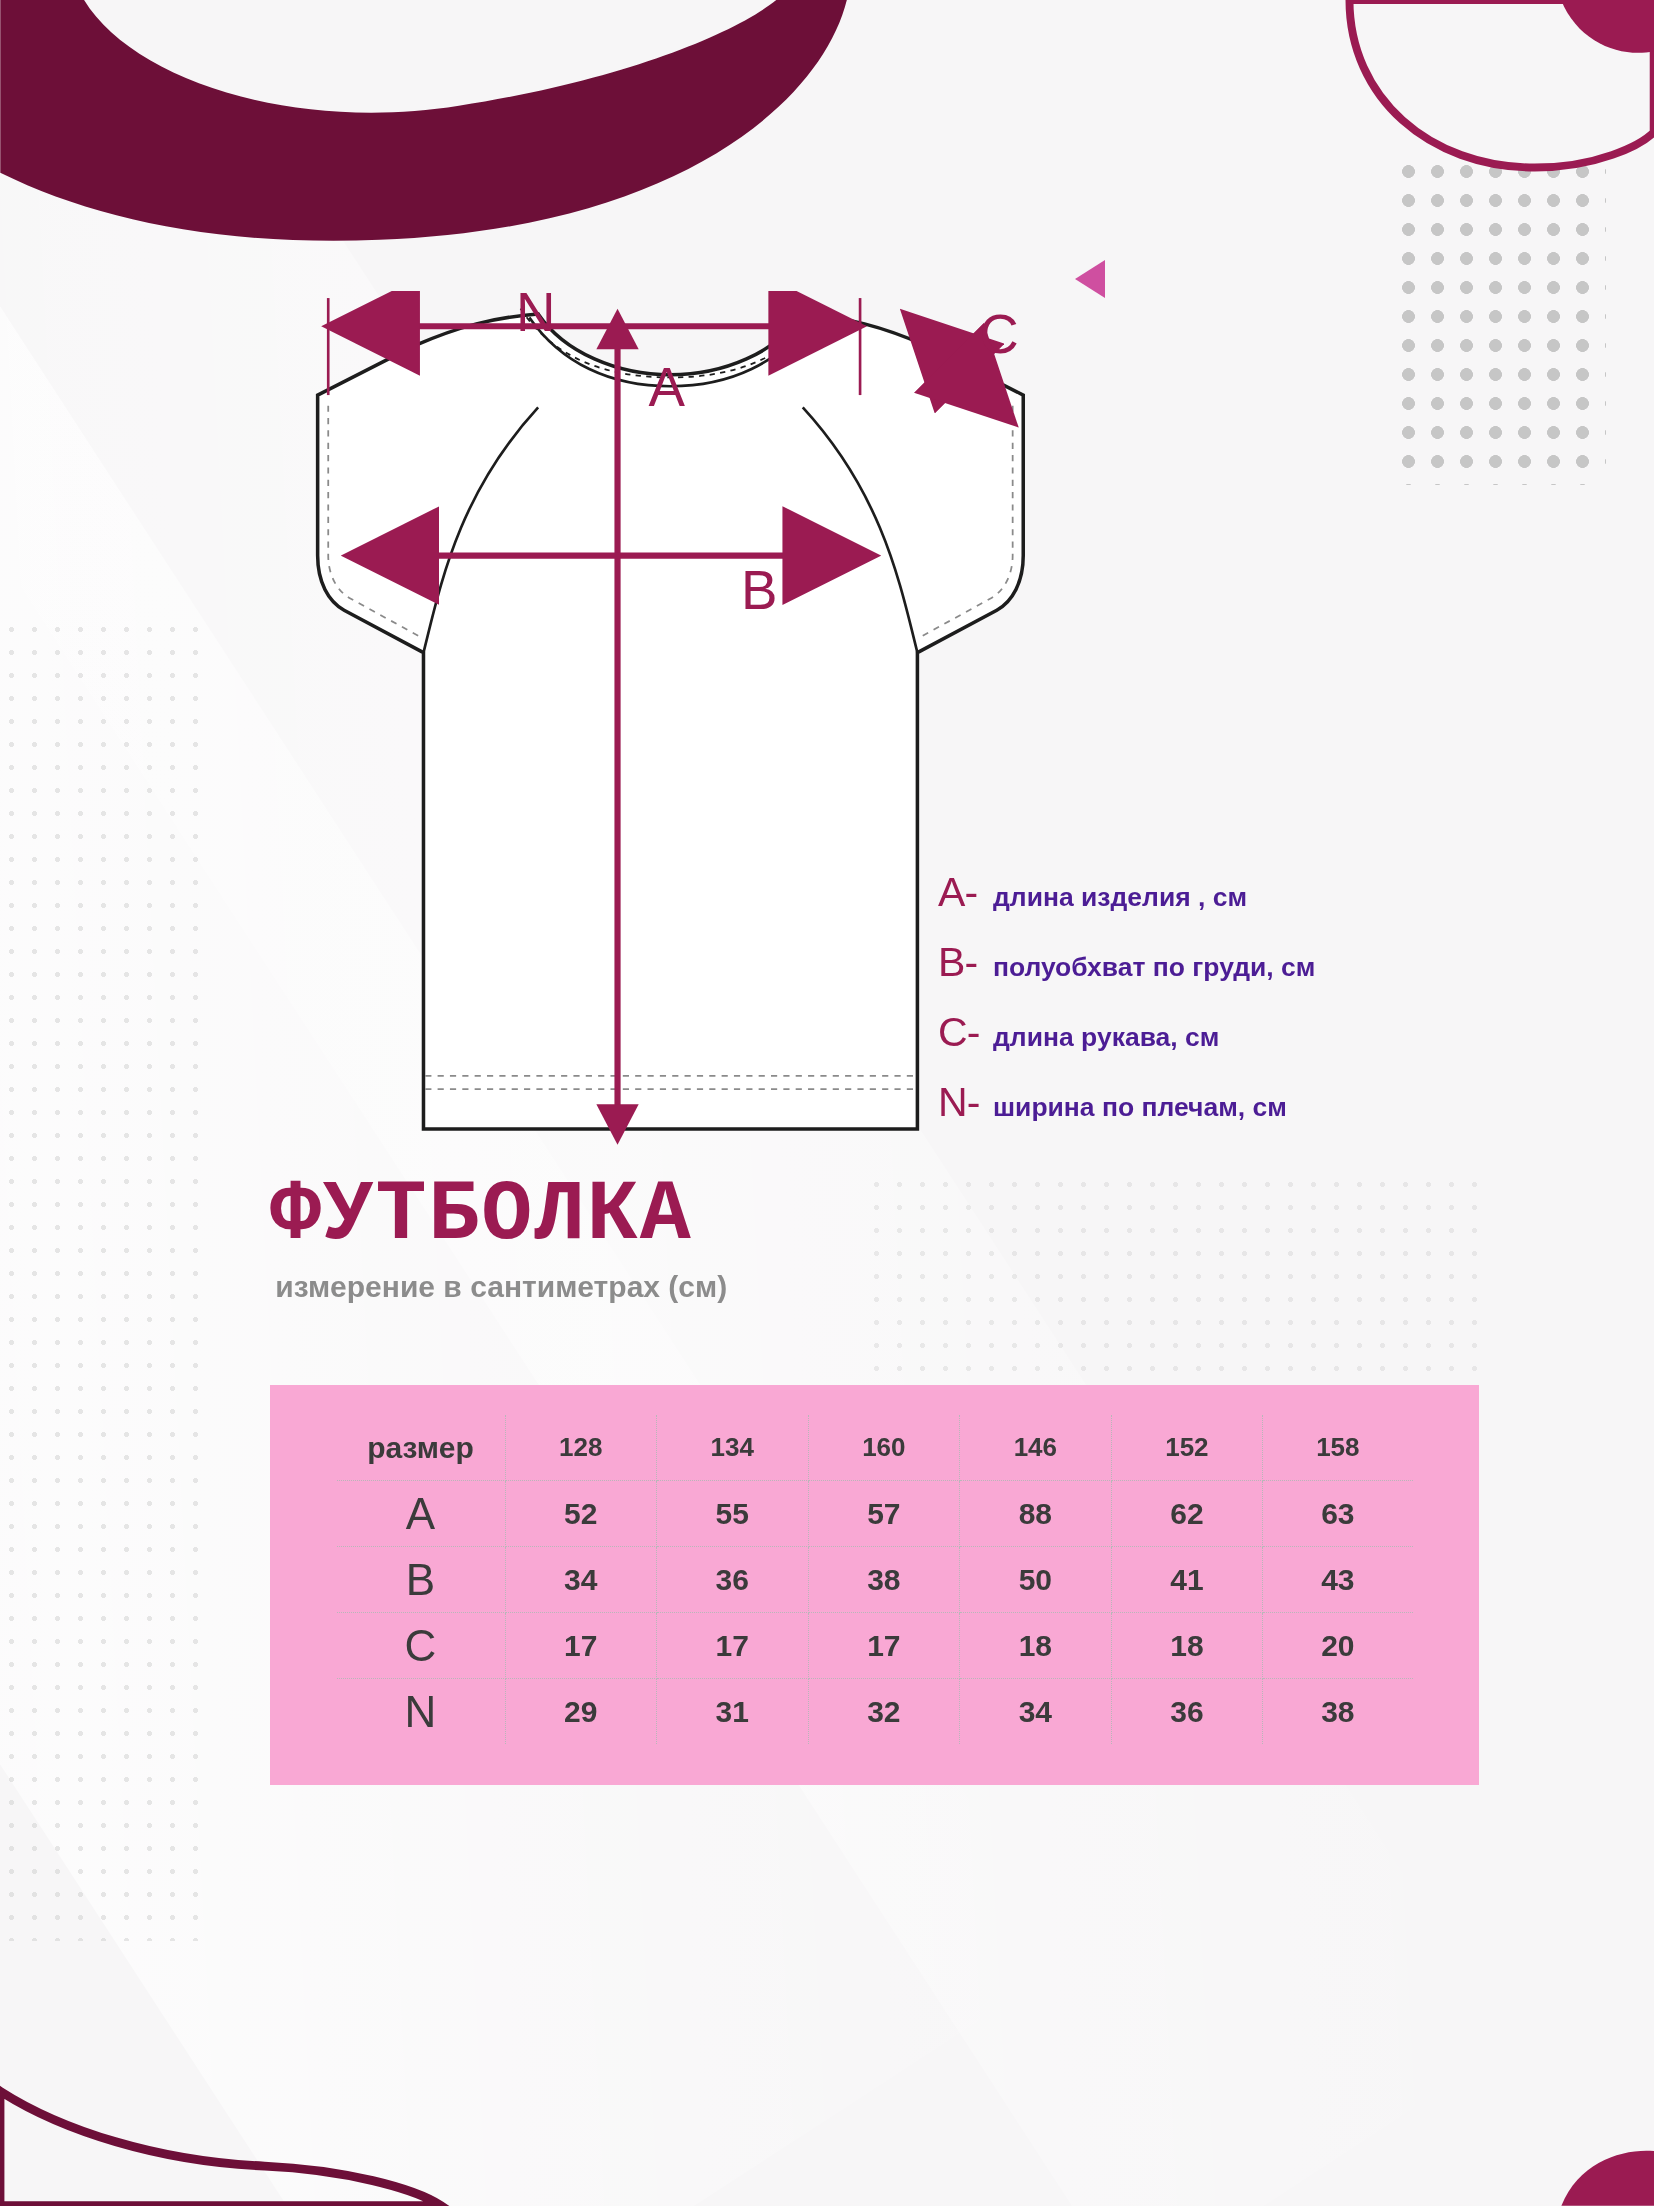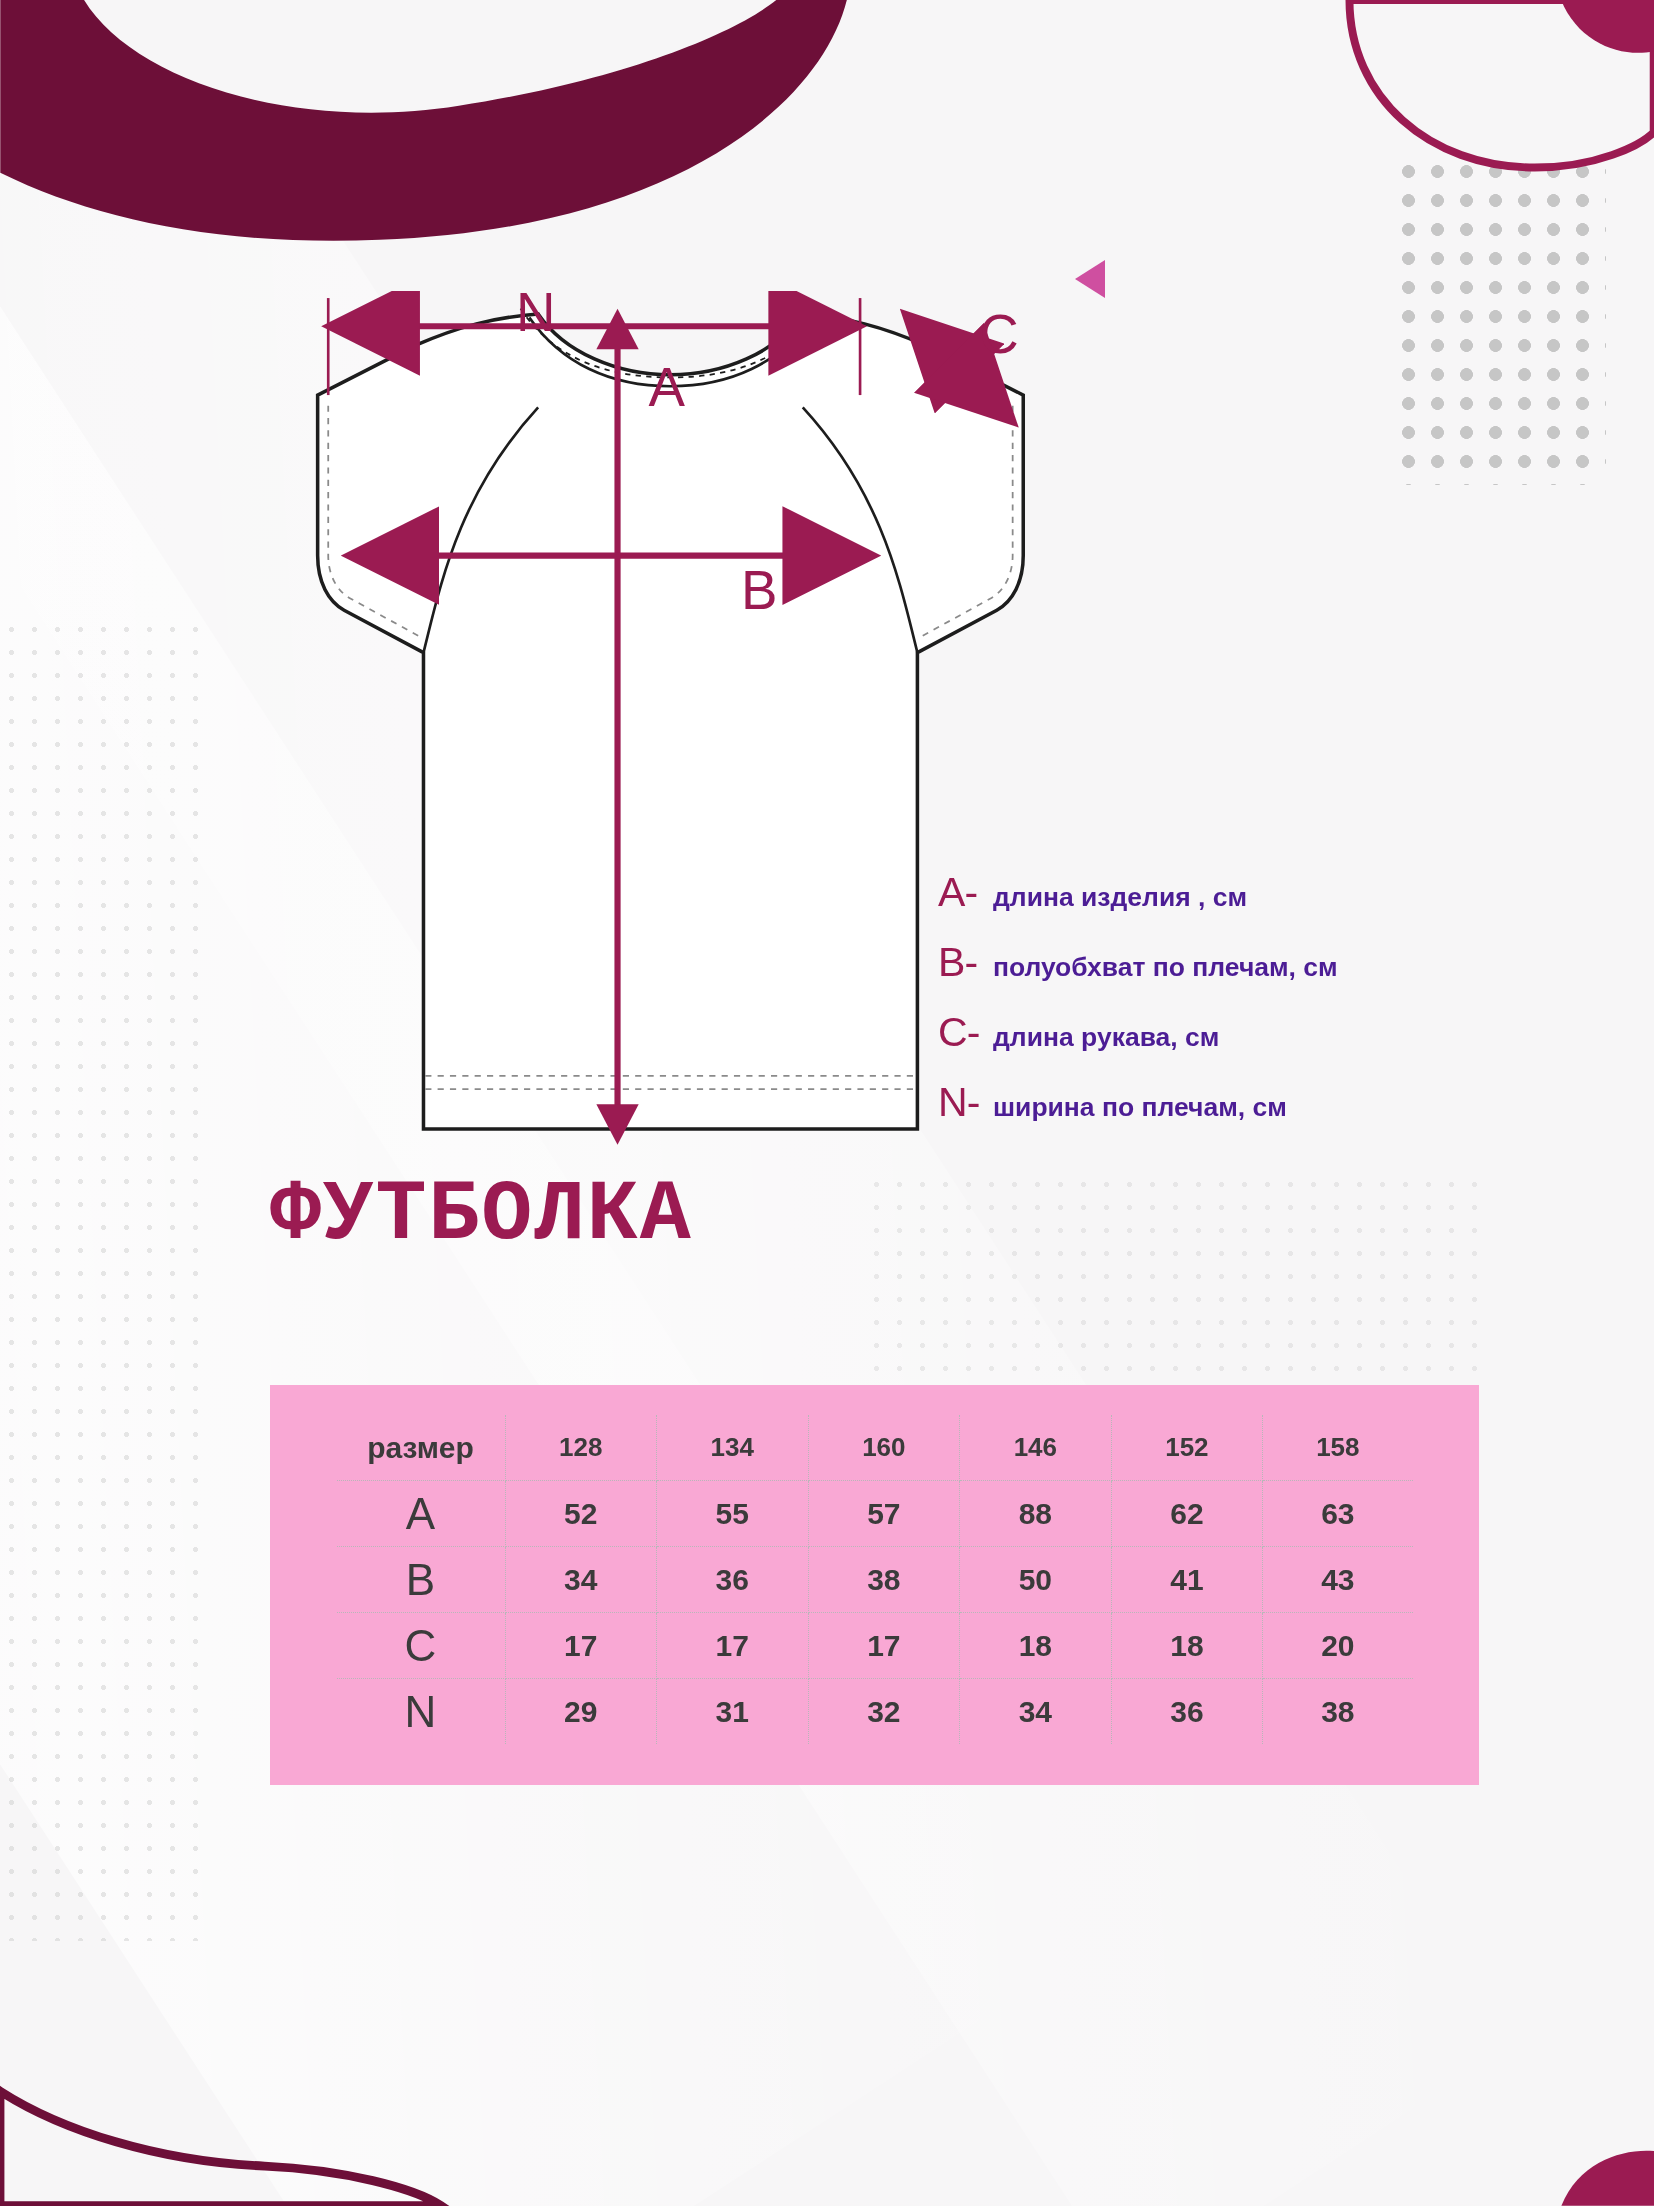--- a/index.html
+++ b/index.html
@@ -281,34 +281,35 @@
     </svg>
   </div>
 
   <div class="legend">
     <div class="legend-row">
       <span class="legend-key">A-</span>
       <span class="legend-text">длина изделия , см</span>
     </div>
     <div class="legend-row">
       <span class="legend-key">B-</span>
-      <span class="legend-text">полуобхват по плечам, см</span>
+      <span class="legend-text">полуобхват по груди, см</span>
     </div>
     <div class="legend-row">
       <span class="legend-key">C-</span>
       <span class="legend-text">длина рукава, см</span>
     </div>
     <div class="legend-row">
       <span class="legend-key">N-</span>
       <span class="legend-text">ширина по плечам, см</span>
     </div>
   </div>
 
   <div class="title-block">
     <h1 class="title">ФУТБОЛКА</h1>
+    <div class="subtitle">измерение в сантиметрах (см)</div>
   </div>
 
   <div class="table-wrap">
     <table class="size-table">
       <thead>
         <tr>
           <th class="head-label">размер</th>
           <th class="head-cell">128</th>
           <th class="head-cell">134</th>
           <th class="head-cell">160</th>

